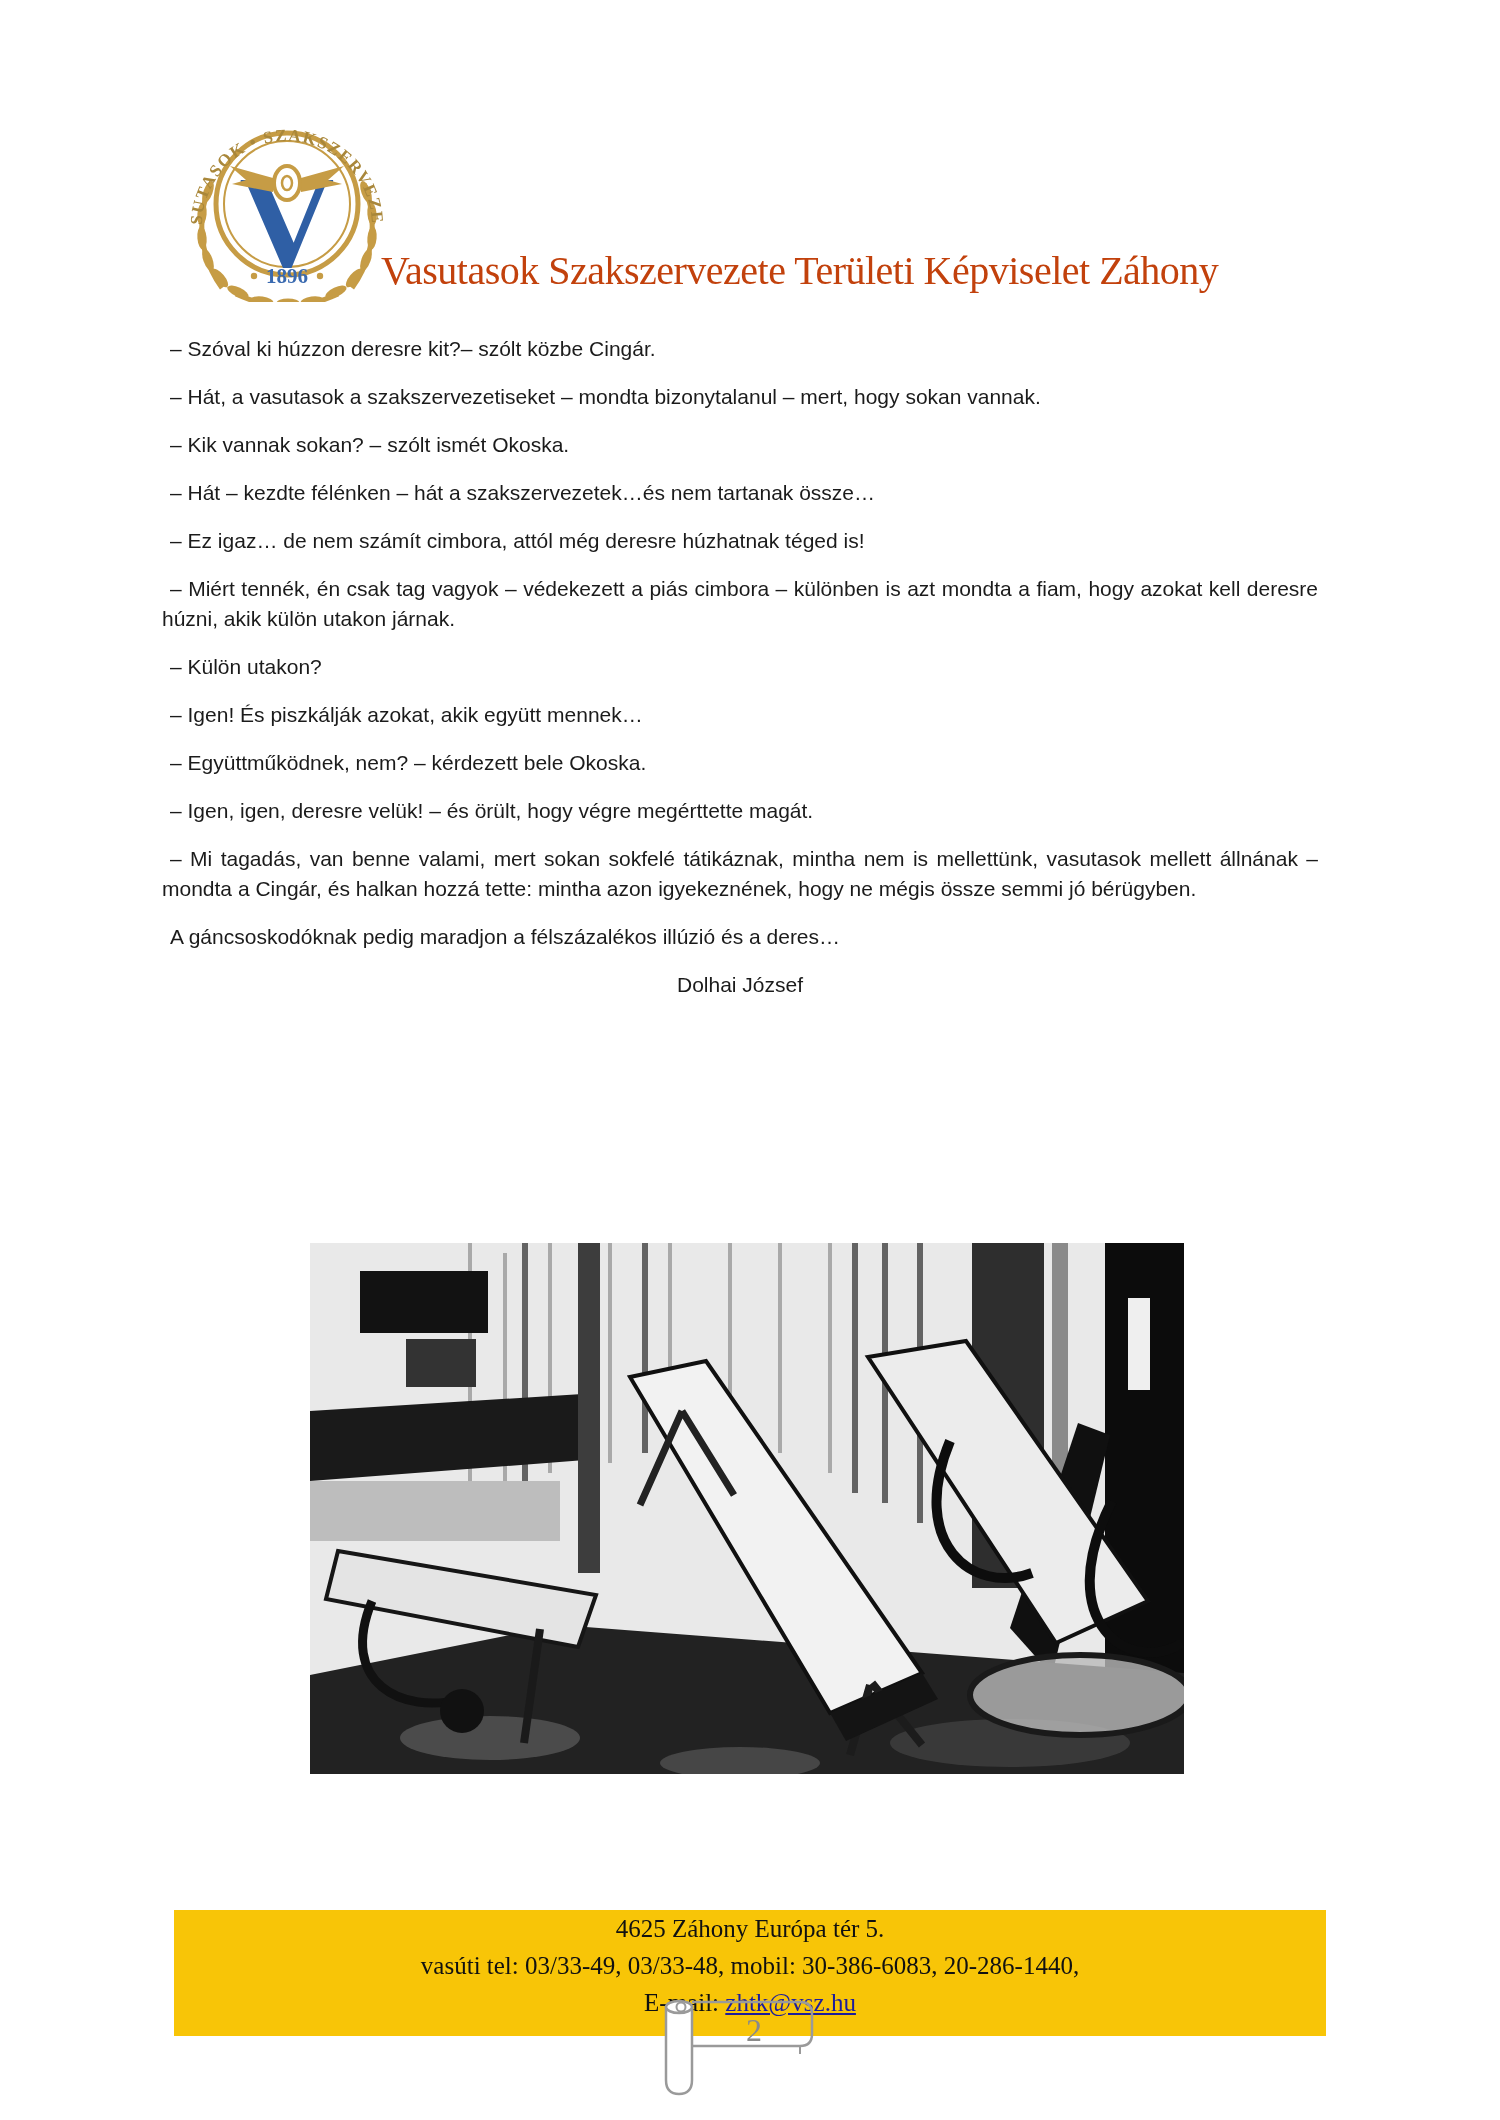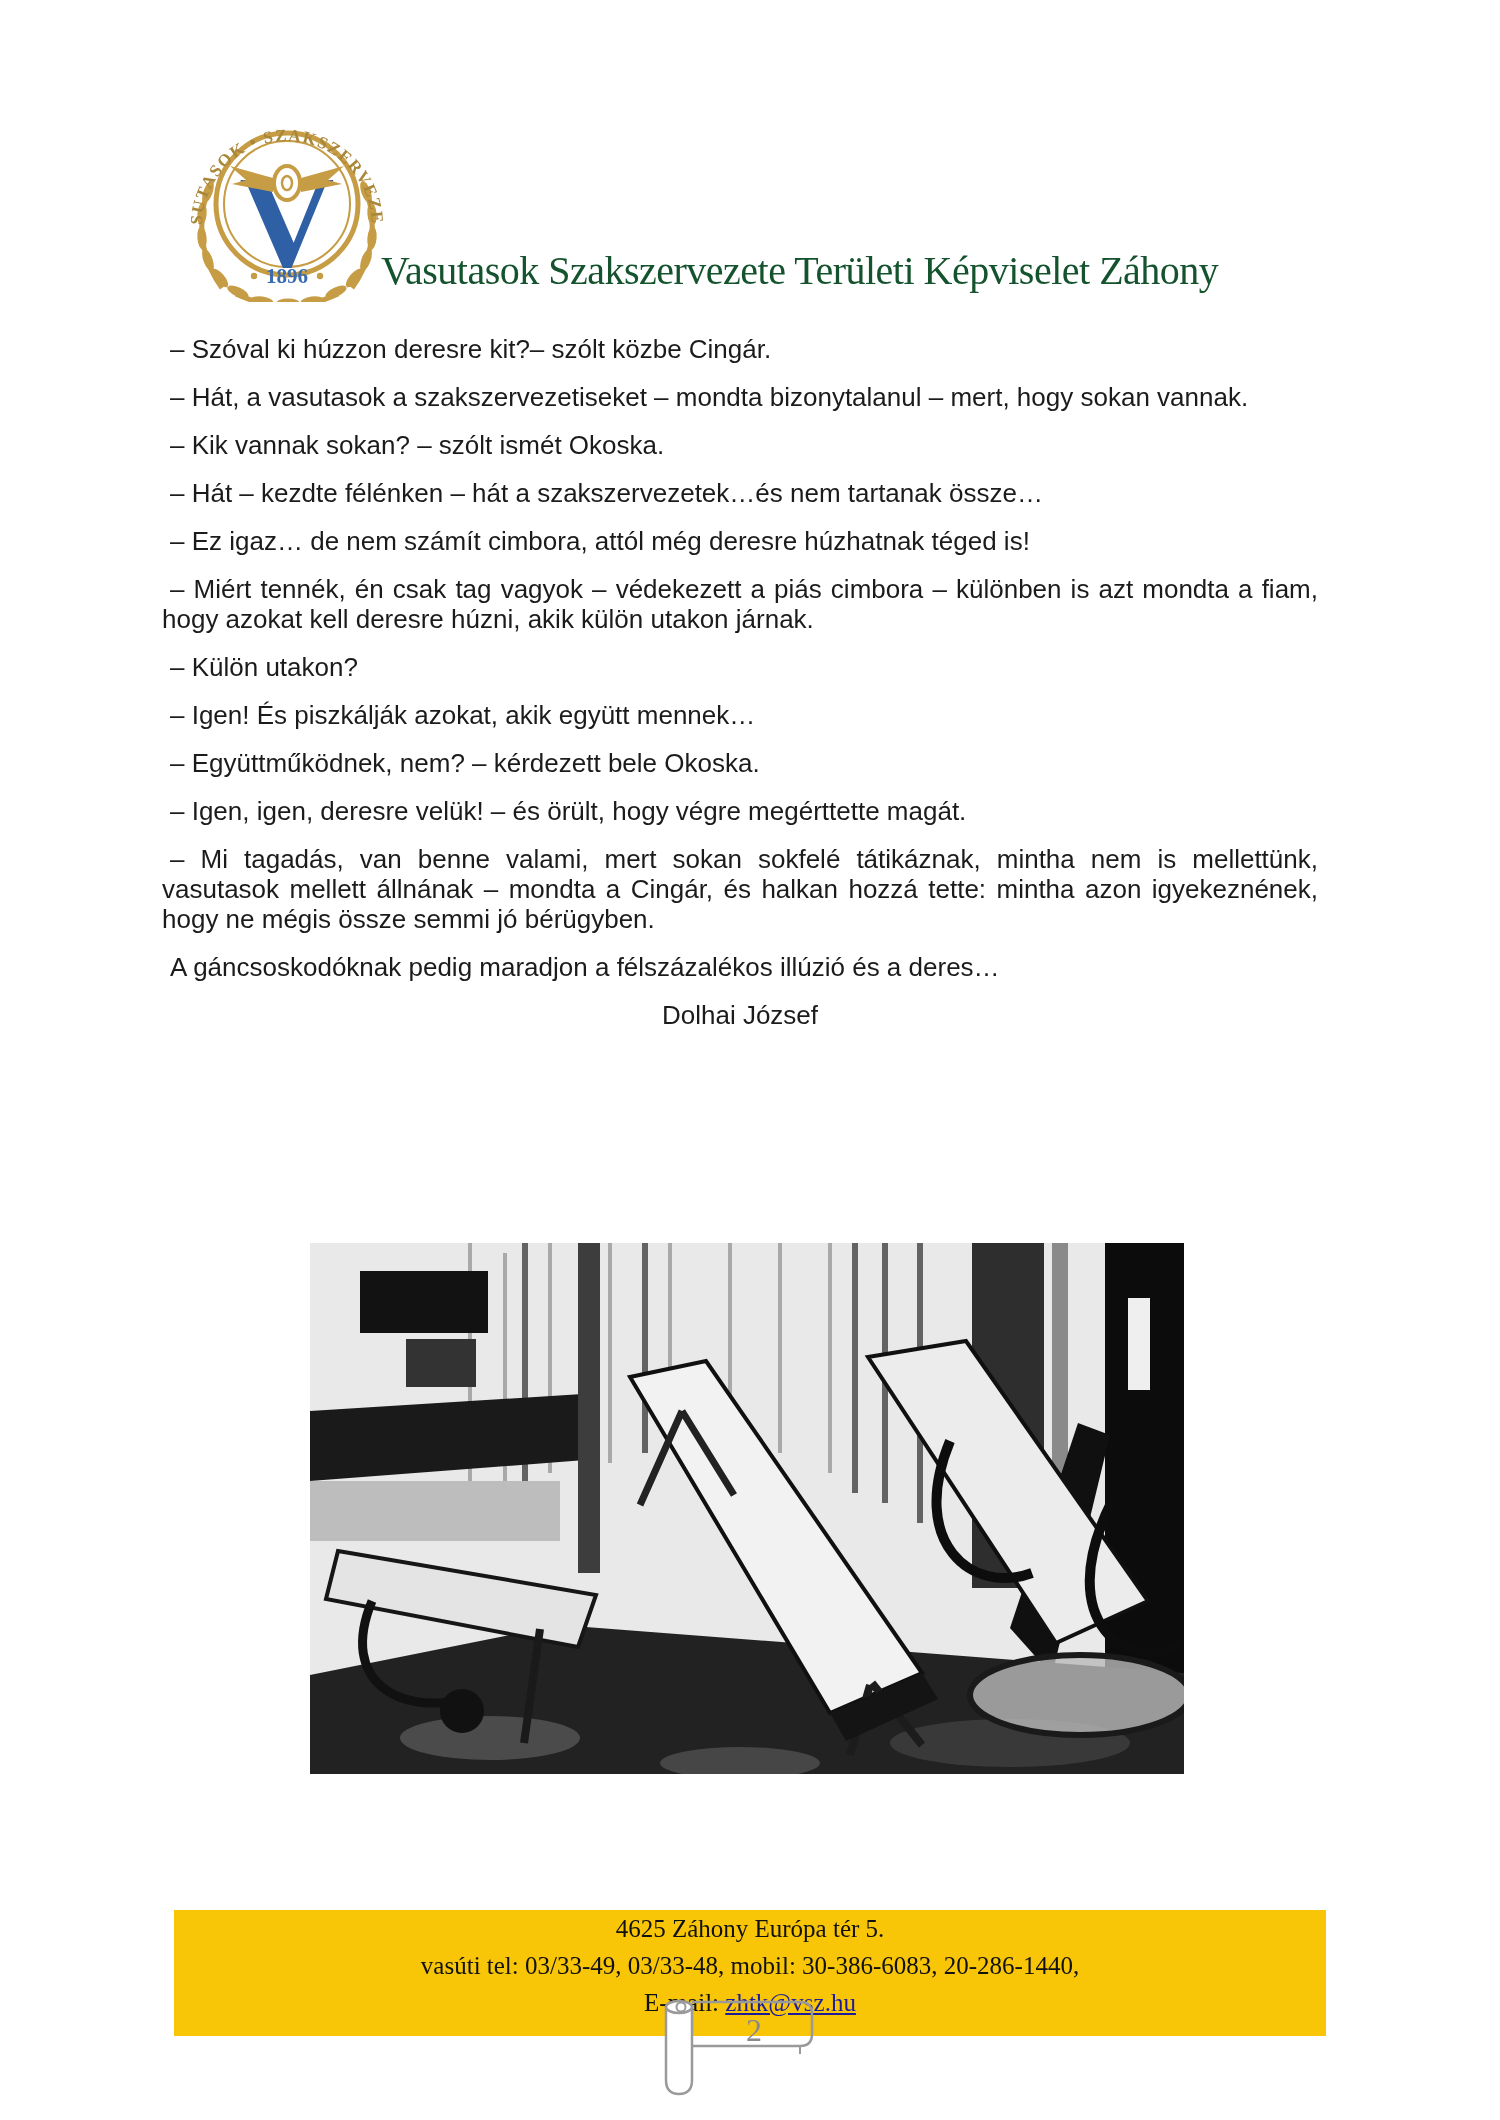--- a/index.html
+++ b/index.html
@@ -18,33 +18,33 @@
     left:178px; top:80px;
     width:218px; height:222px;
   }
   .doc-title{
     position:absolute;
     left:381px; top:248px;
     width:1060px;
     font-family:"Liberation Serif", serif;
     font-size:40px;
     line-height:46px;
-    color:#14532d;
+    color:#c2410c;
     white-space:nowrap;
     letter-spacing:-0.5px;
   }
   
   .body-text{
     position:absolute;
     left:162px; top:334px;
     width:1156px;
   }
   .body-text p{
     margin:0 0 18px 0;
-    font-size:26px;
+    font-size:21px;
     line-height:30px;
     text-align:justify;
     text-indent:8px;
     color:#1b1b1b;
   }
   .body-text p.signature{
     text-align:center;
     text-indent:0;
     margin-top:6px;
   }

